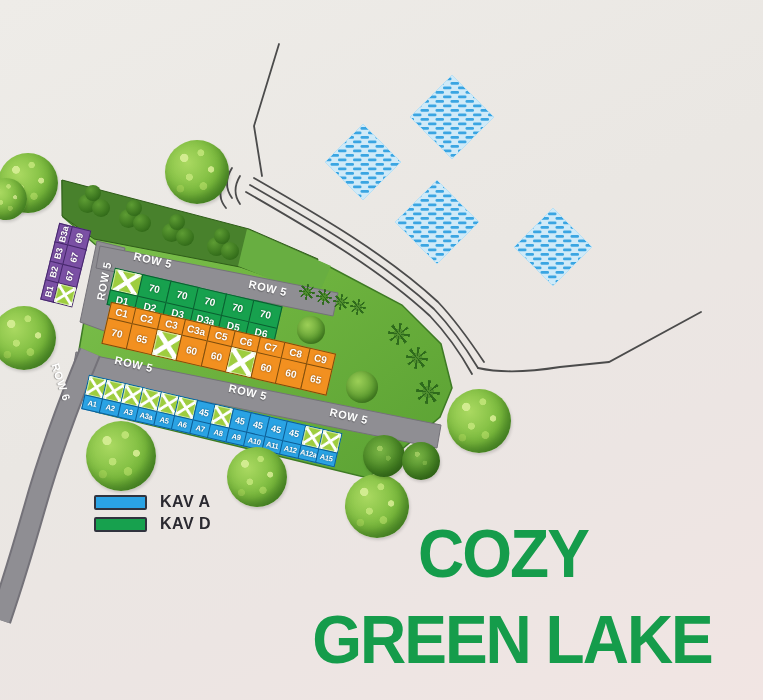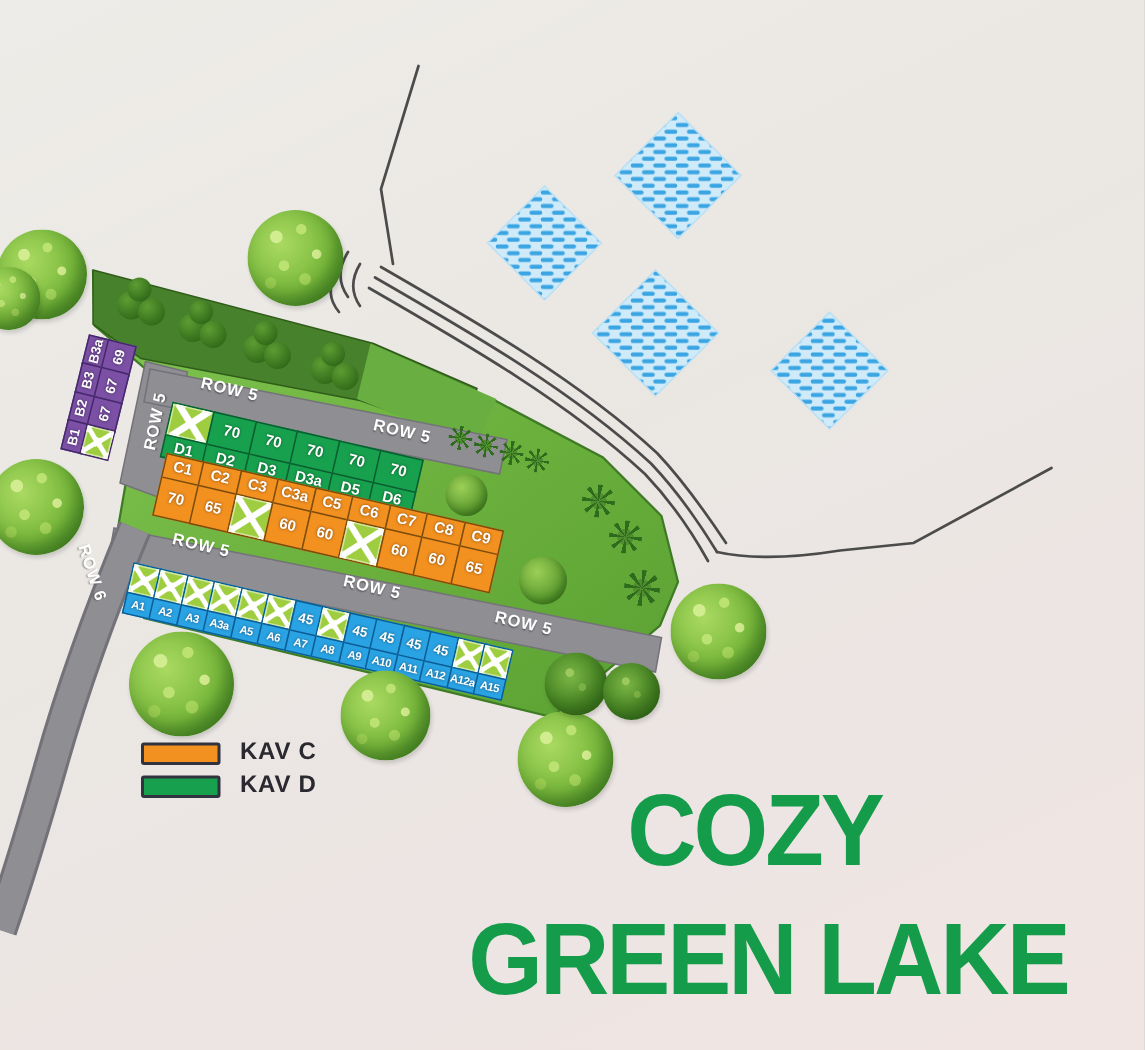--- a/index.html
+++ b/index.html
@@ -357,22 +357,22 @@
       <div class="lot" style="width: 20px; background: rgb(42, 163, 228);">
         <div class="cell value sold" style="height: 19px;">
           <div class="xmark"></div>
         </div>
         <div class="cell name" style="height: 14px;">A15</div>
       </div>
     </div>
 
   <div id="legend">
       <div class="legend-row">
-        <div class="swatch" style="background: rgb(242, 144, 32);"></div>
-        <div class="legend-label">KAV C</div>
+        <div class="swatch" style="background: rgb(42, 163, 228);"></div>
+        <div class="legend-label">KAV A</div>
       </div>
       <div class="legend-row">
         <div class="swatch" style="background: rgb(23, 161, 78);"></div>
         <div class="legend-label">KAV D</div>
       </div>
     </div>
 
   <div id="title-1" class="title-line" style="color: rgb(21, 156, 75);">COZY</div>
   <div id="title-2" class="title-line" style="color: rgb(21, 156, 75);">GREEN LAKE</div>
 </div>

